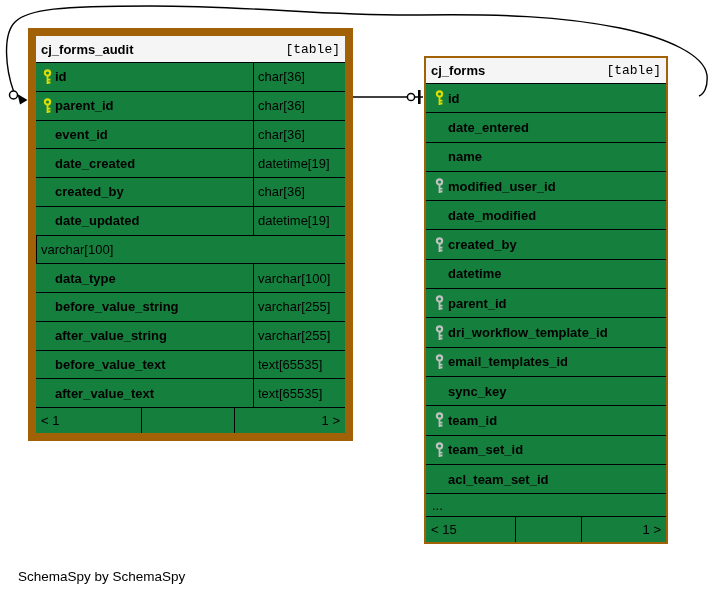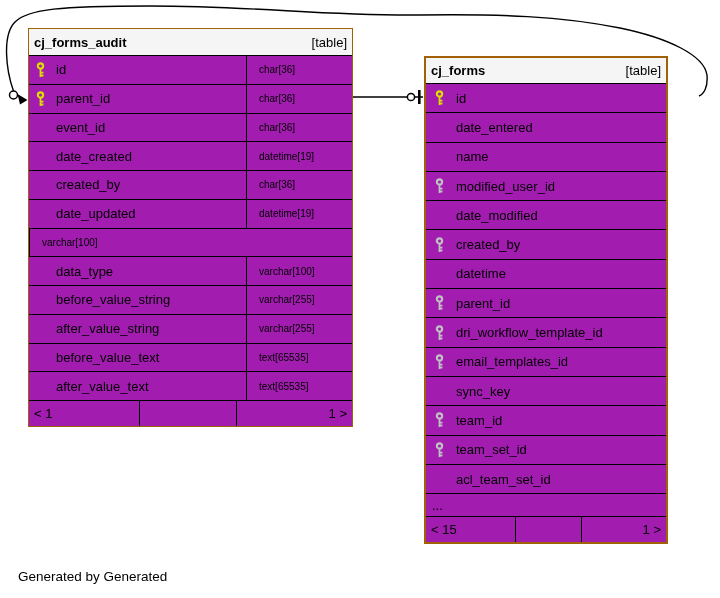--- a/index.html
+++ b/index.html
@@ -1,39 +1,39 @@
 <!DOCTYPE html>
 <html><head>
 <meta charset="utf-8">
 <style>
   html,body{margin:0;padding:0;}
   body{
     width:720px;height:598px;position:relative;background:#ffffff;
     font-family:"Liberation Sans", sans-serif;color:#000;overflow:hidden;
   }
-  .etable{position:absolute;background:#a21caf;border:1px solid #a16207;box-sizing:border-box;}
+  .etable{position:absolute;background:#15803d;border:8px solid #a16207;box-sizing:border-box;}
   #table-0{left:28px;top:28px;width:325px;}
   #table-1{left:424px;top:56px;width:244px;border-width:2px;}
   .thead{display:flex;justify-content:space-between;align-items:center;
     background:#f5f5f5;border-bottom:1.4px solid #000;padding:0 5px;box-sizing:border-box;}
   #table-0 .thead{height:27px;}
   #table-1 .thead{height:26px;}
   .tname{font-weight:bold;font-size:13px;}
-  .badge{font-size:13px;}
+  .badge{font-size:13px;font-family:Liberation Mono, monospace;}
   .row{display:flex;align-items:center;border-bottom:1.2px solid #000;box-sizing:border-box;}
   #table-0 .row{height:28.75px;}
   #table-1 .row{height:29.3px;}
   .namecell{display:flex;align-items:center;height:100%;box-sizing:border-box;}
   #table-0 .namecell{flex:0 0 217px;}
   #table-1 .namecell{flex:1 1 auto;}
   .keyslot{flex:0 0 12px;margin-left:5px;display:flex;align-items:center;justify-content:center;}
   #table-1 .keyslot{flex-basis:13px;margin-left:7px;}
-  .colname{font-size:13px;margin-left:10px;white-space:nowrap;}
+  .colname{font-size:13px;margin-left:2px;white-space:nowrap;font-weight:bold;}
   .coltype{flex:1 1 auto;border-left:1.2px solid #000;height:100%;display:flex;
-    align-items:center;padding-left:12px;font-size:10px;box-sizing:border-box;white-space:nowrap;}
+    align-items:center;padding-left:4px;font-size:13px;box-sizing:border-box;white-space:nowrap;}
   .ellipsisrow{height:23px;display:flex;align-items:center;padding-left:6px;
     font-size:13px;border-bottom:1.2px solid #000;box-sizing:border-box;}
   .tfoot{display:flex;height:25px;box-sizing:border-box;}
   .fcell{display:flex;align-items:center;font-size:13px;box-sizing:border-box;}
   .fcell.left{padding-left:5px;justify-content:flex-start;}
   .fcell.mid{border-left:1.2px solid #000;border-right:1.2px solid #000;}
   .fcell.right{padding-right:5px;justify-content:flex-end;}
   #table-0 .fcell.left{flex:0 0 34%;} #table-0 .fcell.mid{flex:0 0 30.5%;} #table-0 .fcell.right{flex:1;}
   #table-1 .fcell.left{flex:0 0 37%;} #table-1 .fcell.mid{flex:0 0 28%;} #table-1 .fcell.right{flex:1;}
   #connector-overlay{position:absolute;left:0;top:0;width:720px;height:598px;
@@ -298,13 +298,13 @@
       </div>
     </div>
   <div class="ellipsisrow">...</div>
   <div class="tfoot">
     <span class="fcell left">&lt; 15</span>
     <span class="fcell mid"></span>
     <span class="fcell right">1 &gt;</span>
   </div>
 </div>
 
-<div id="caption">Generated by Generated</div>
+<div id="caption">SchemaSpy by SchemaSpy</div>
 
 </body></html>

